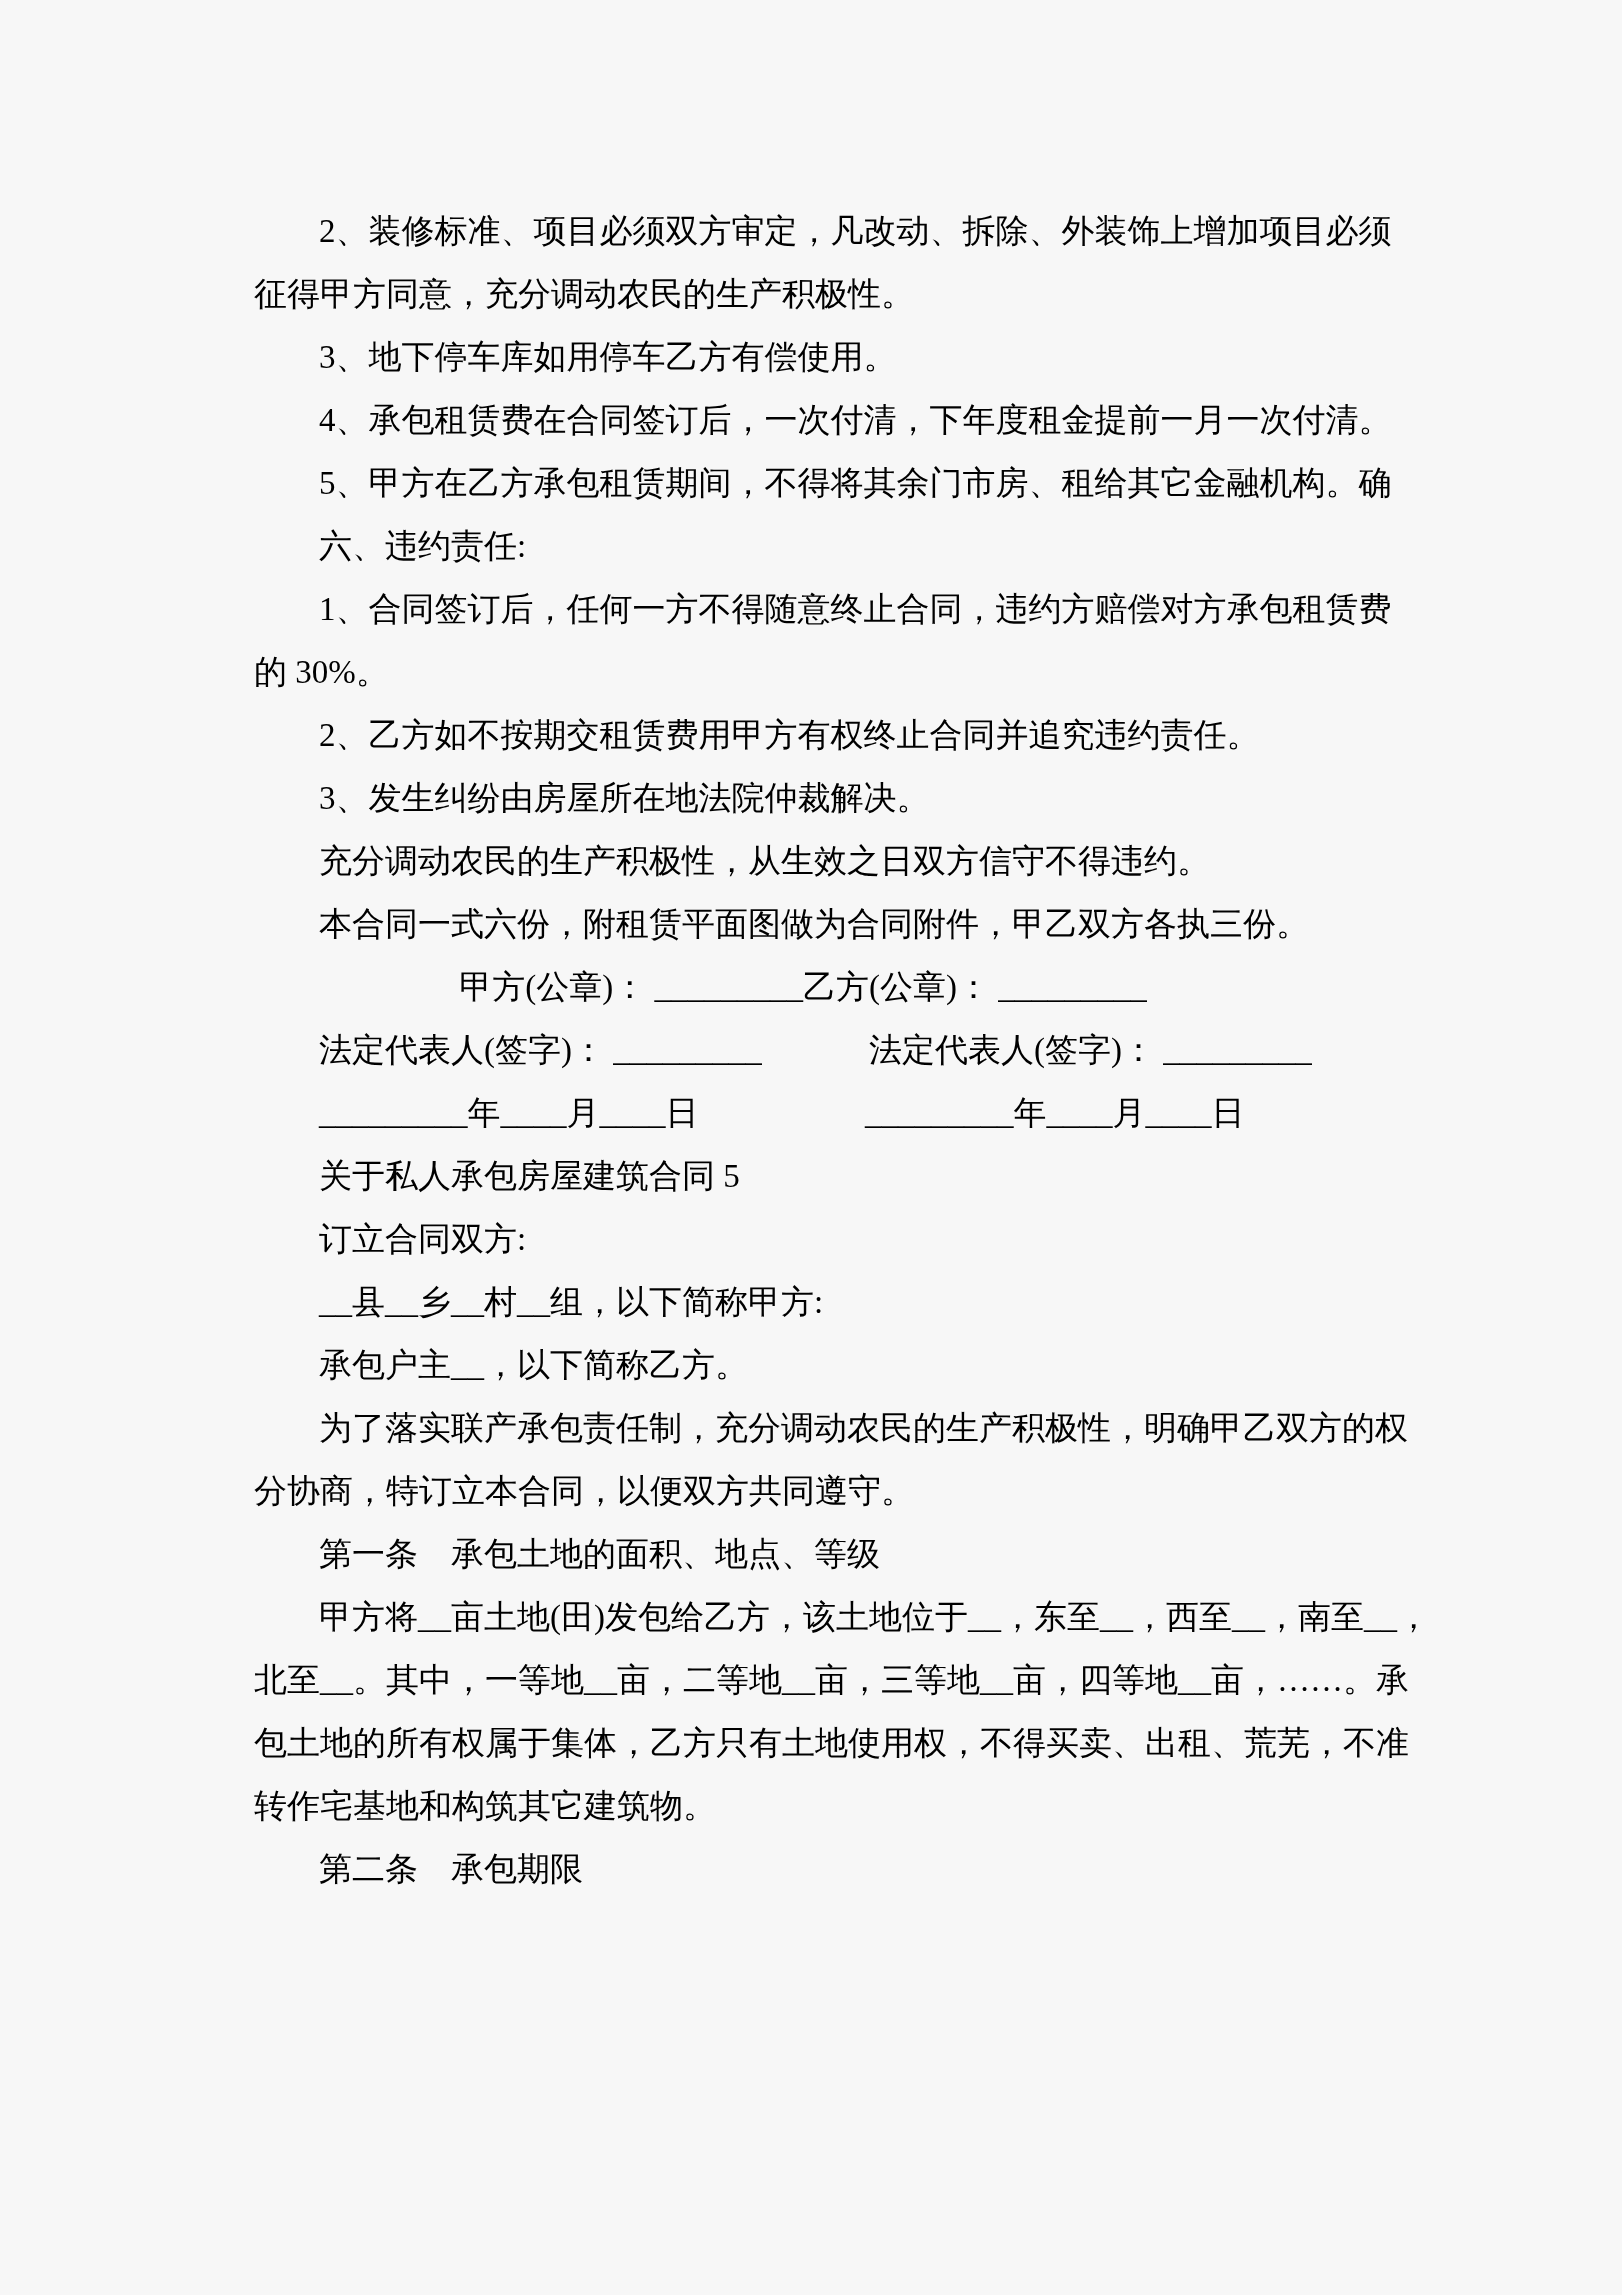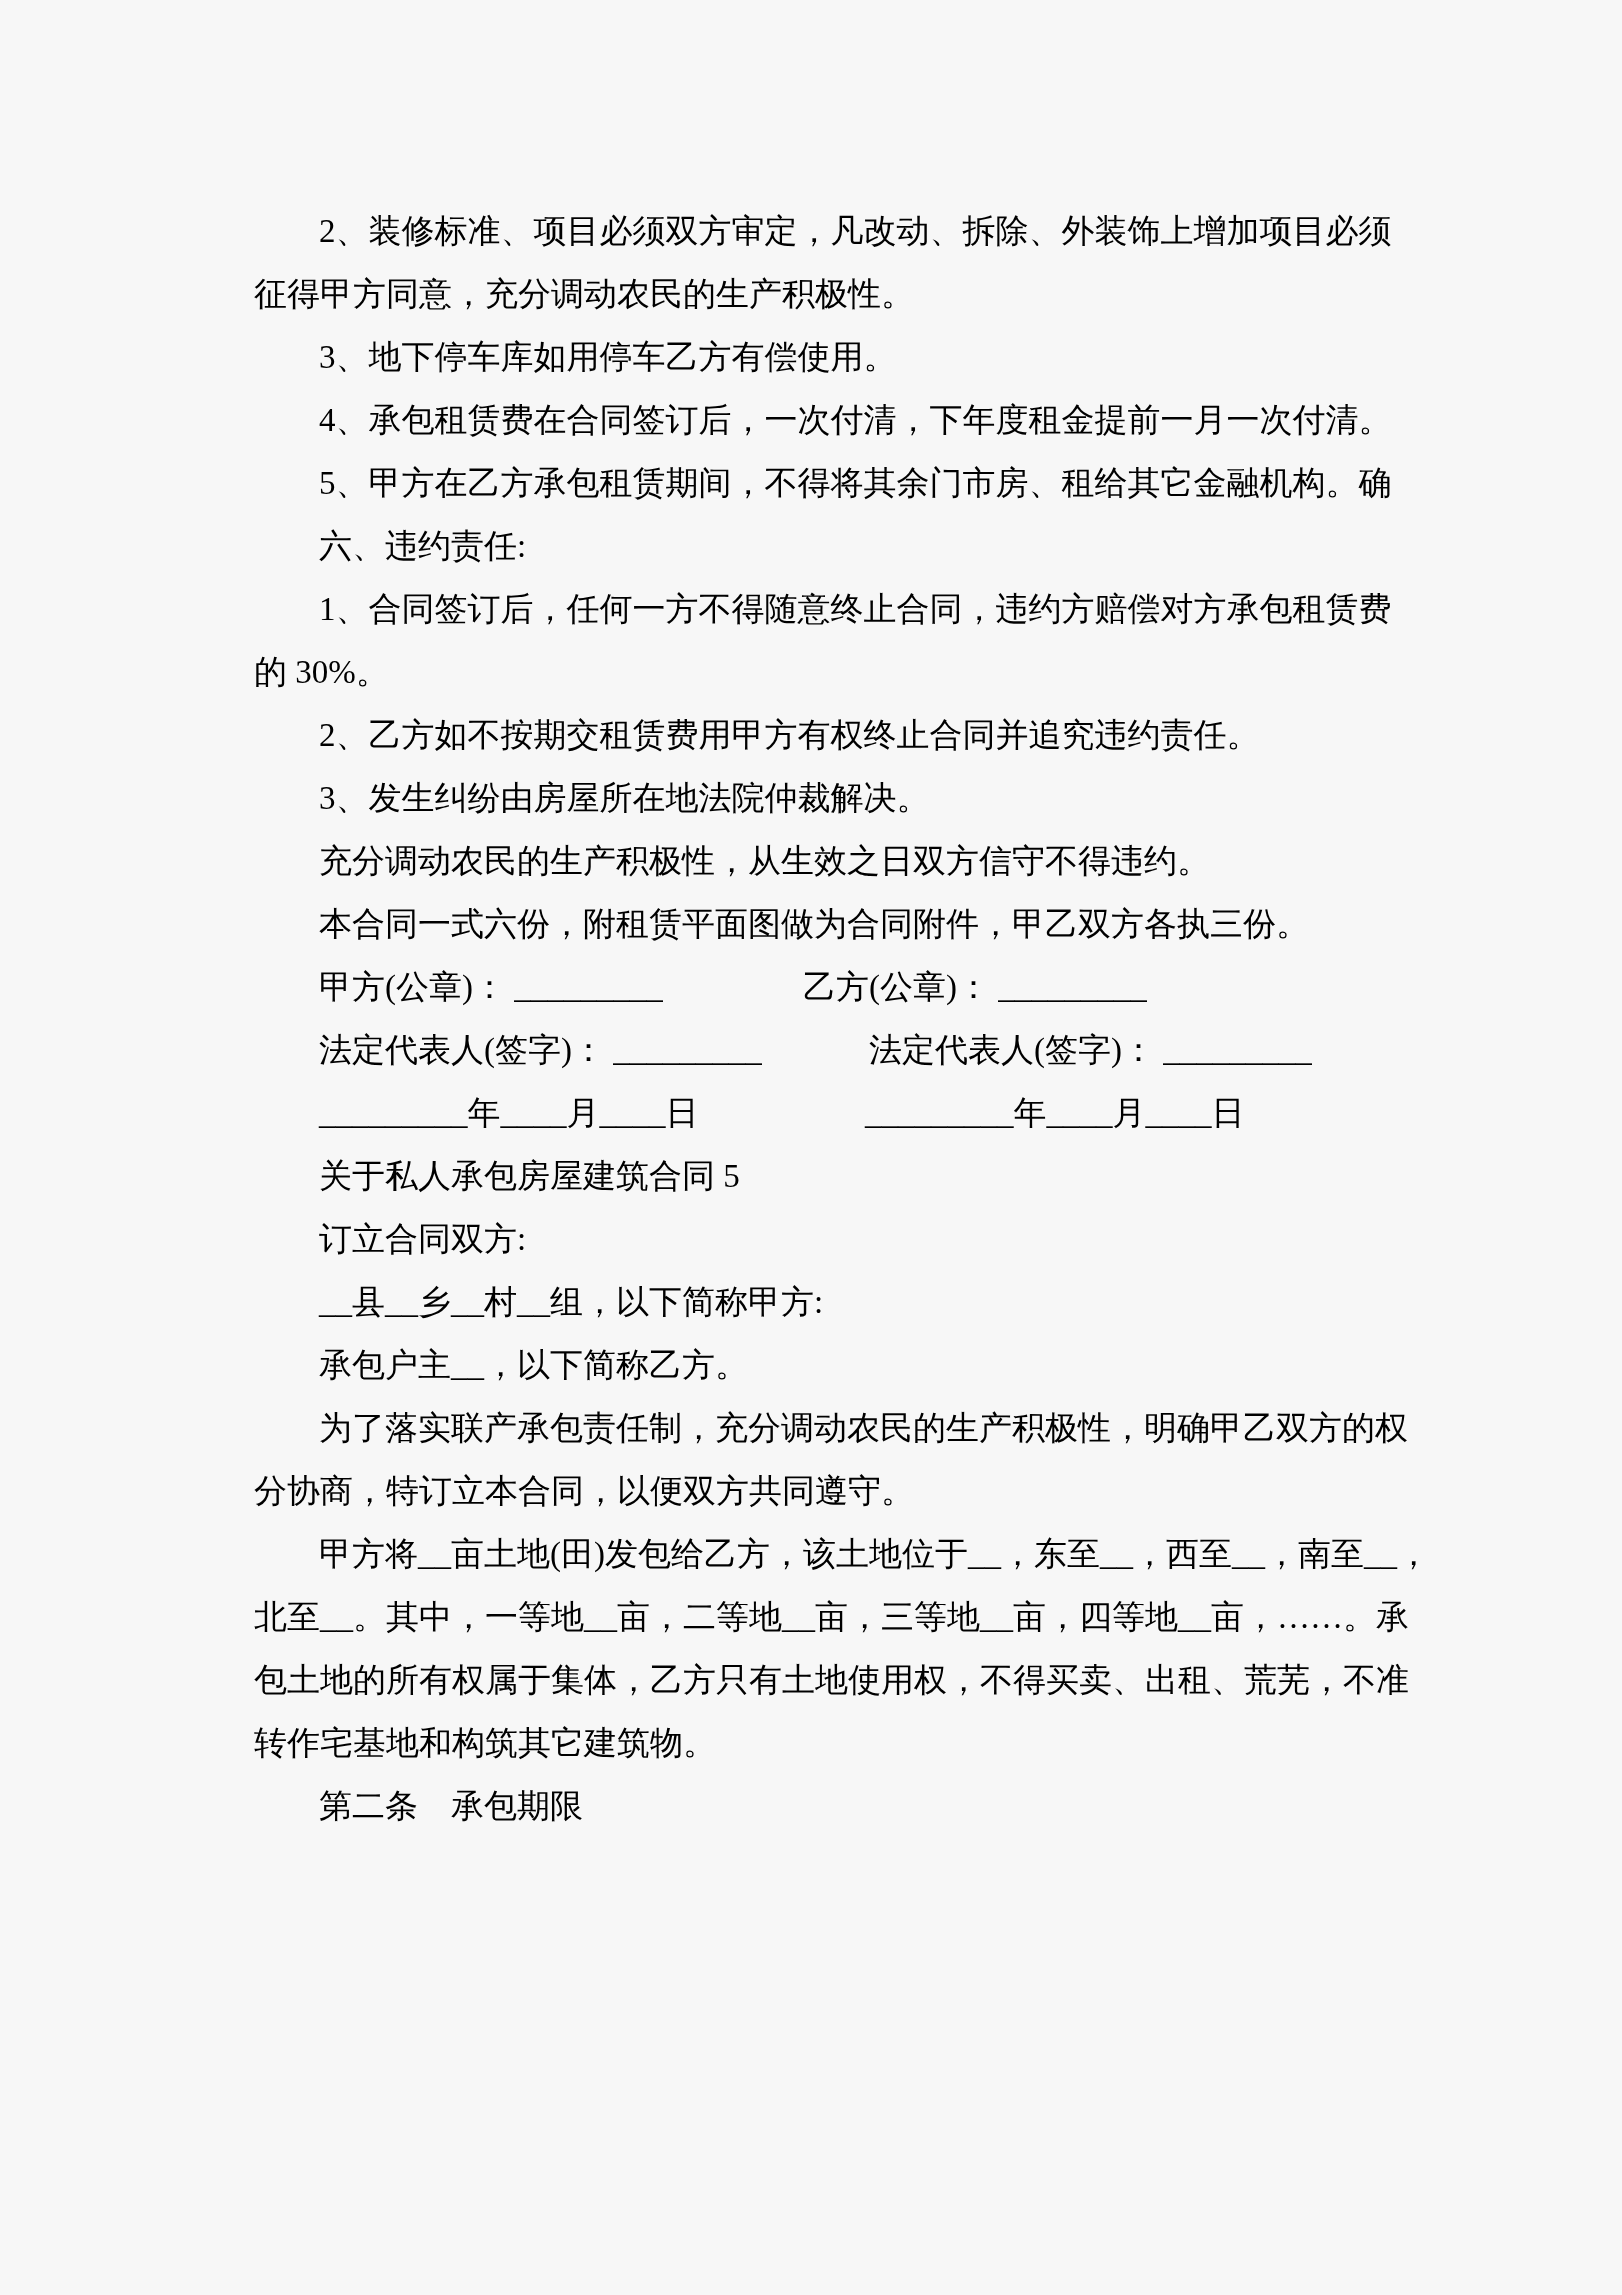--- a/index.html
+++ b/index.html
@@ -33,21 +33,21 @@
     padding-left: 65px;
   }
   .cols {
     display: flex;
   }
   .col {
     display: inline-block;
     white-space: pre;
   }
   
-  .l13 .col1 { width: 484px; }
+  .l13 .col1 { width: 484px; text-align: right; }
   .l14 .col1 { width: 550px; }
   .l15 .col1 { width: 546px; }
 </style>
 </head>
 <body style="background: rgb(247, 247, 247); color: rgb(0, 0, 0);">
 
 <div class="page">
     <div class="line l0 indent">2、装修标准、项目必须双方审定，凡改动、拆除、外装饰上增加项目必须</div>
     <div class="line l1">征得甲方同意，充分调动农民的生产积极性。</div>
     <div class="line l2 indent">3、地下停车库如用停车乙方有偿使用。</div>
@@ -62,19 +62,20 @@
     <div class="line l12 indent">本合同一式六份，附租赁平面图做为合同附件，甲乙双方各执三份。</div>
     <div class="line l13 indent cols"><span class="col col1">甲方(公章)： _________</span><span class="col col2">乙方(公章)： _________</span></div>
     <div class="line l14 indent cols"><span class="col col1">法定代表人(签字)： _________</span><span class="col col2">法定代表人(签字)： _________</span></div>
     <div class="line l15 indent cols"><span class="col col1">_________年____月____日</span><span class="col col2">_________年____月____日</span></div>
     <div class="line l16 indent">关于私人承包房屋建筑合同 5</div>
     <div class="line l17 indent">订立合同双方:</div>
     <div class="line l18 indent">__县__乡__村__组，以下简称甲方:</div>
     <div class="line l19 indent">承包户主__，以下简称乙方。</div>
     <div class="line l20 indent">为了落实联产承包责任制，充分调动农民的生产积极性，明确甲乙双方的权</div>
     <div class="line l22">分协商，特订立本合同，以便双方共同遵守。</div>
+    <div class="line l23 indent">第一条　承包土地的面积、地点、等级</div>
     <div class="line l24 indent">甲方将__亩土地(田)发包给乙方，该土地位于__，东至__，西至__，南至__，</div>
     <div class="line l25">北至__。其中，一等地__亩，二等地__亩，三等地__亩，四等地__亩，……。承</div>
     <div class="line l26">包土地的所有权属于集体，乙方只有土地使用权，不得买卖、出租、荒芜，不准</div>
     <div class="line l27">转作宅基地和构筑其它建筑物。</div>
     <div class="line l28 indent">第二条　承包期限</div>
   </div>
 
 
 </body></html>

